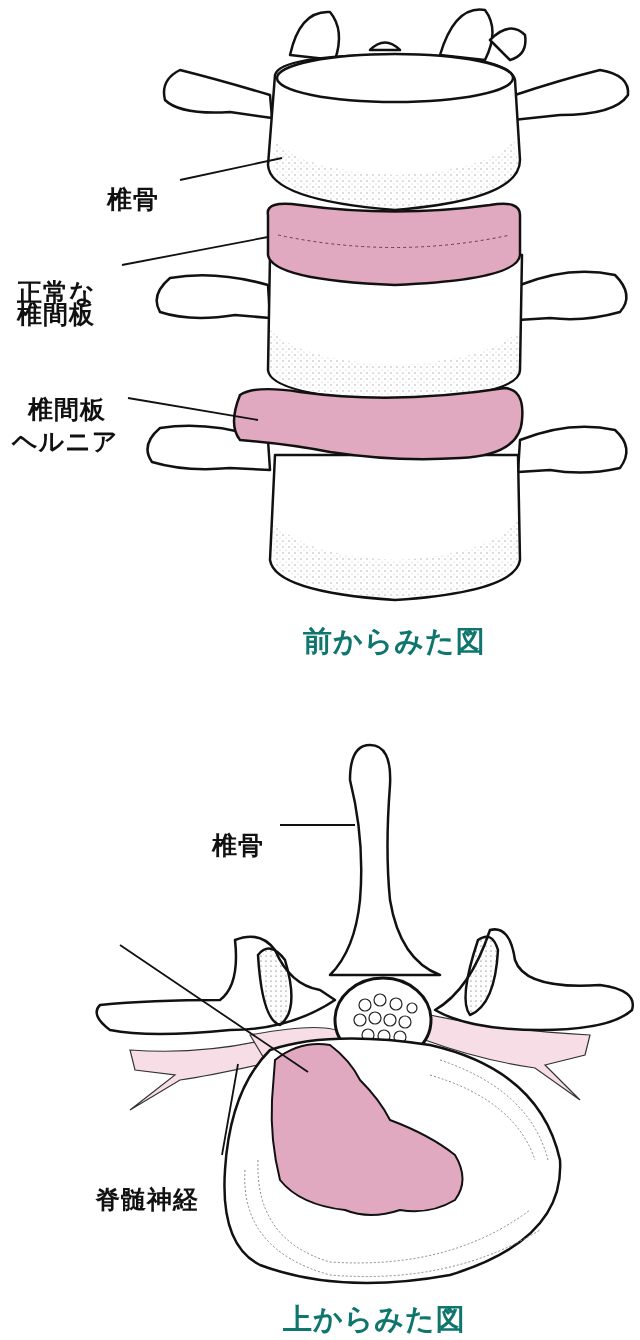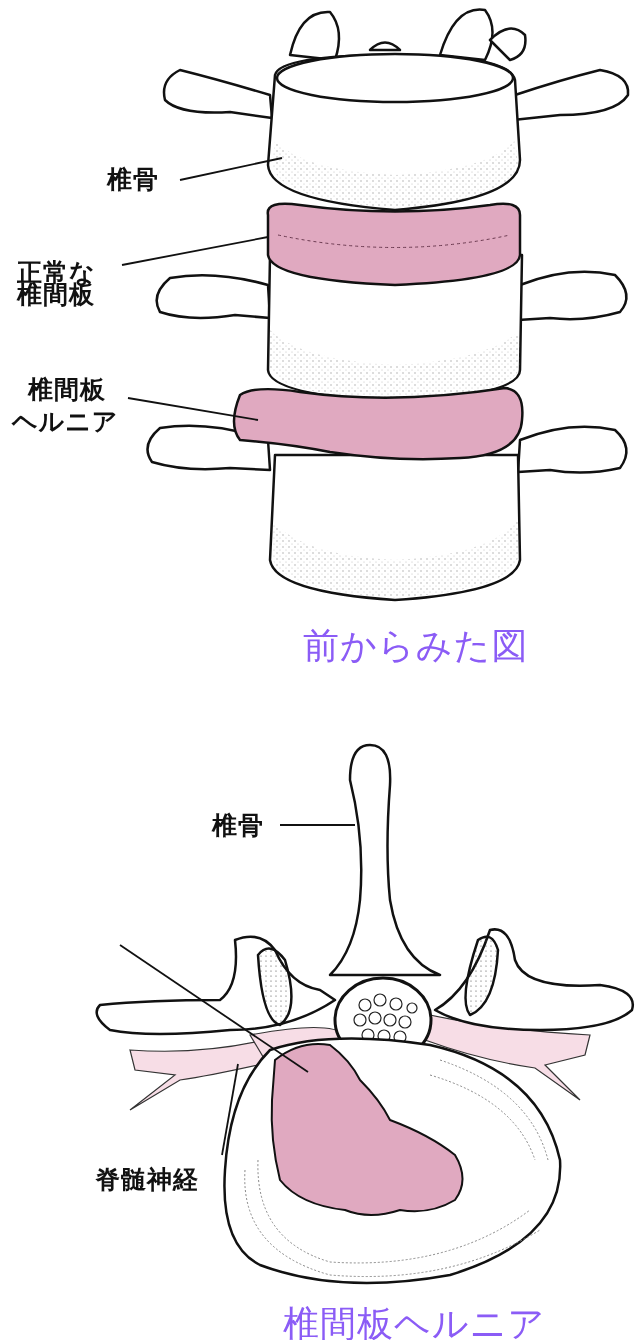--- a/index.html
+++ b/index.html
@@ -1,23 +1,23 @@
 <!DOCTYPE html>
 <html><head>
   <meta charset="utf-8">
   <style>
     html, body { margin: 0; padding: 0; background: #ffffff; }
     body { width: 640px; height: 1340px; position: relative; overflow: hidden;
            font-family: "DejaVu Sans", "Liberation Sans", sans-serif; color: #111; }
     .stage { position: absolute; left: 0; top: 0; width: 640px; height: 1340px; }
     svg.art { position: absolute; left: 0; top: 0; }
     .label { position: absolute; font-size: 25px; font-weight: bold; line-height: 30px;
-             letter-spacing: 1px; white-space: nowrap; color: #111; }
-    .caption { position: absolute; font-size: 36px; font-weight: normal; letter-spacing: 1px;
-               white-space: nowrap; color: #8b5cf6; }
+             letter-spacing: 1px; white-space: nowrap; color: #111; margin-top: 20px; }
+    .caption { position: absolute; font-size: 29px; font-weight: bold; letter-spacing: 1px;
+               white-space: nowrap; color: #0f766e; }
   </style>
 </head>
 <body>
 
 <div class="stage">
 
   <svg class="art" width="640" height="620" viewBox="0 0 640 620">
     <defs>
       <pattern id="stipple" width="6" height="6" patternUnits="userSpaceOnUse">
         <circle cx="1" cy="1" r="0.7" fill="#555"></circle>
@@ -129,14 +129,14 @@
     <g stroke="#111" stroke-width="1.8" fill="none">
       <line x1="280" y1="825" x2="355" y2="825"></line>
       <line x1="120" y1="945" x2="308" y2="1072"></line>
       <line x1="222" y1="1155" x2="238" y2="1064"></line>
     </g>
   </svg>
 
   <div class="label" style="left:212px; top:811px;">椎骨</div>
   <div class="label" style="left:95px; top:1165px;text-align:right;">脊髄神経</div>
 
-  <div class="caption" style="left:283px; top:1300px;">椎間板ヘルニア</div>
+  <div class="caption" style="left:283px; top:1300px;">上からみた図</div>
 </div>
 
 </body></html>

